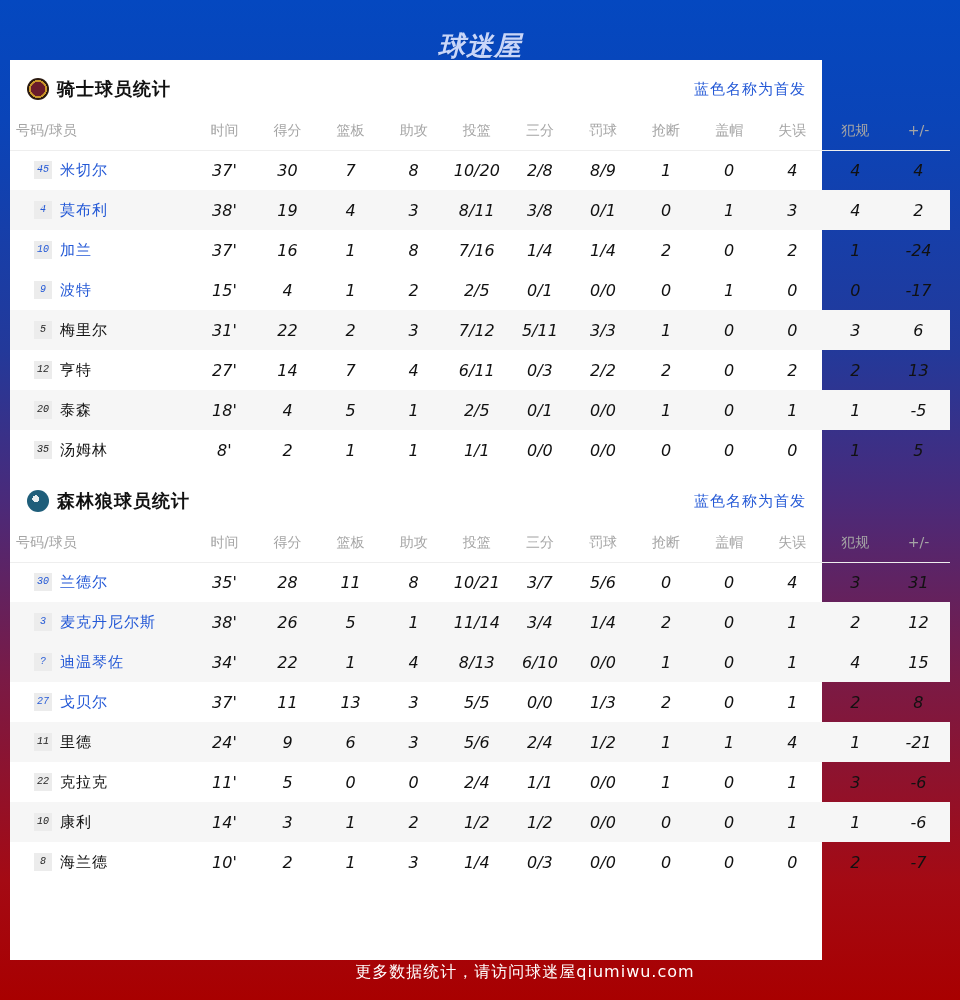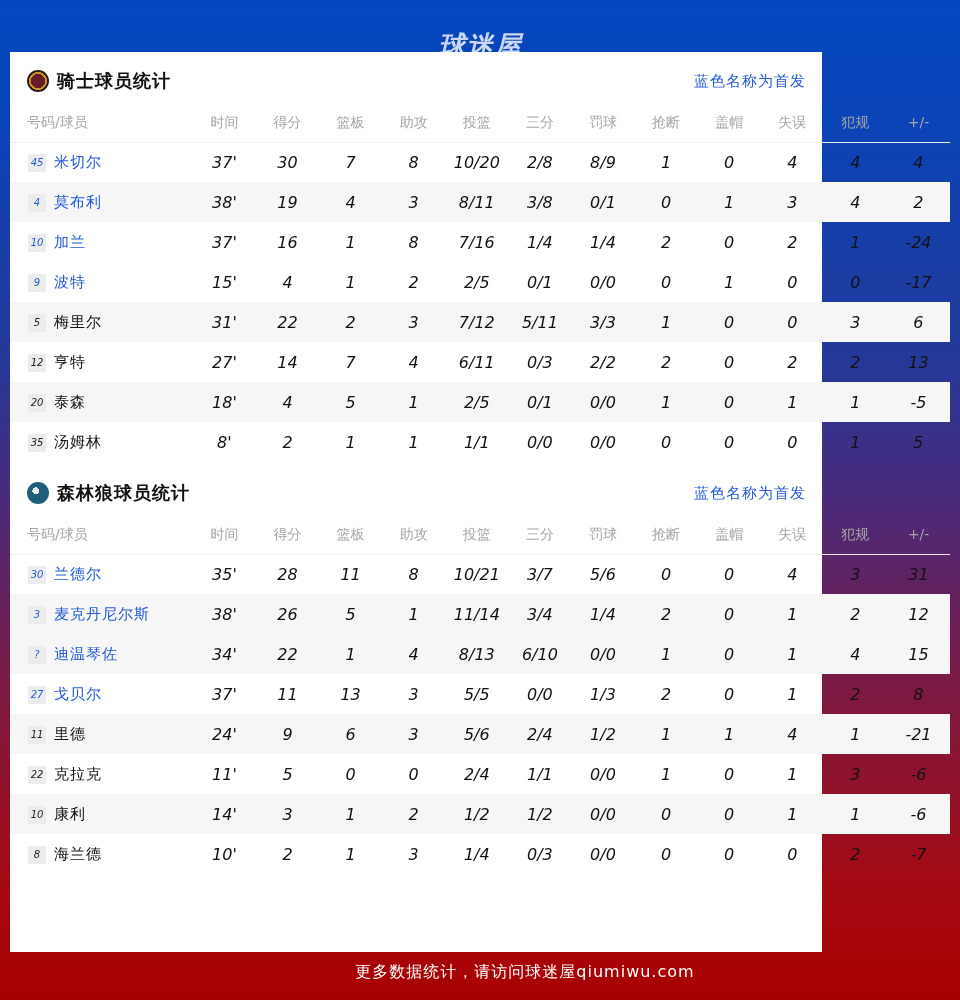--- a/index.html
+++ b/index.html
@@ -11,21 +11,21 @@
   }
   .header {
     height: 60px; display: flex; align-items: center; justify-content: center; margin-top: 16px;
   }
   .logo {
     font-size: 27px; font-weight: bold; font-style: italic; color: #c9d6f8;
     letter-spacing: 1px;
     text-shadow: 0 1px 0 rgba(0,0,0,0.12);
   }
   .panel {
-    position: absolute; left: 10px; top: 52px; width: 812px; height: 900px;
+    position: absolute; left: 10px; top: 60px; width: 812px; height: 900px;
     background: #ffffff;
   }
   .section-head {
     height: 58px; display: flex; align-items: center; justify-content: space-between;
     padding: 0 16px 0 17px;
   }
   .section-title { display: flex; align-items: center; gap: 8px; }
   .team-logo {
     width: 22px; height: 22px; border-radius: 50%; display: inline-block;
   }
@@ -33,27 +33,27 @@
   .logo-wolves { background: radial-gradient(circle at 40% 40%, #e8eef0 0 18%, #1f5e7a 19% 100%); }
   .section-title-text { font-size: 18px; font-weight: bold; color: #111; letter-spacing: 1px; }
   .starter-note { font-size: 15px; color: #2459d6; letter-spacing: 1px; }
 
   table { width: 940px; border-collapse: collapse; table-layout: fixed; }
   th {
     height: 32px; font-weight: normal; font-size: 14px; color: #a5a5a5;
     text-align: center; vertical-align: top; padding-top: 4px;
     border-bottom: 1px solid #eeeeee;
   }
-  th.col-player { text-align: left; padding-left: 17px; }
+  th.col-player { text-align: left; padding-left: 6px; }
   td {
     height: 40px; font-size: 16px; color: #111; text-align: center;
     font-style: italic; font-family: "DejaVu Sans", sans-serif;
   }
   tr.alt td { background: #f6f6f6; }
-  td.player { text-align: left; padding-left: 18px; font-style: normal; }
+  td.player { text-align: left; padding-left: 24px; font-style: normal; font-family: Liberation Mono, monospace; }
   .num-badge {
     display: inline-block; width: 18px; height: 18px; line-height: 18px;
     background: #ececec; font-size: 10px; text-align: center; vertical-align: middle;
     margin-right: 8px; font-style: italic; color: #222;
   }
   .name { font-size: 15px; letter-spacing: 1px; vertical-align: middle; color: #111; }
   tr.starter .name { color: #2459d6; }
   tr.starter .num-badge { color: #2459d6; }
 
   .second { margin-top: 2px; }

